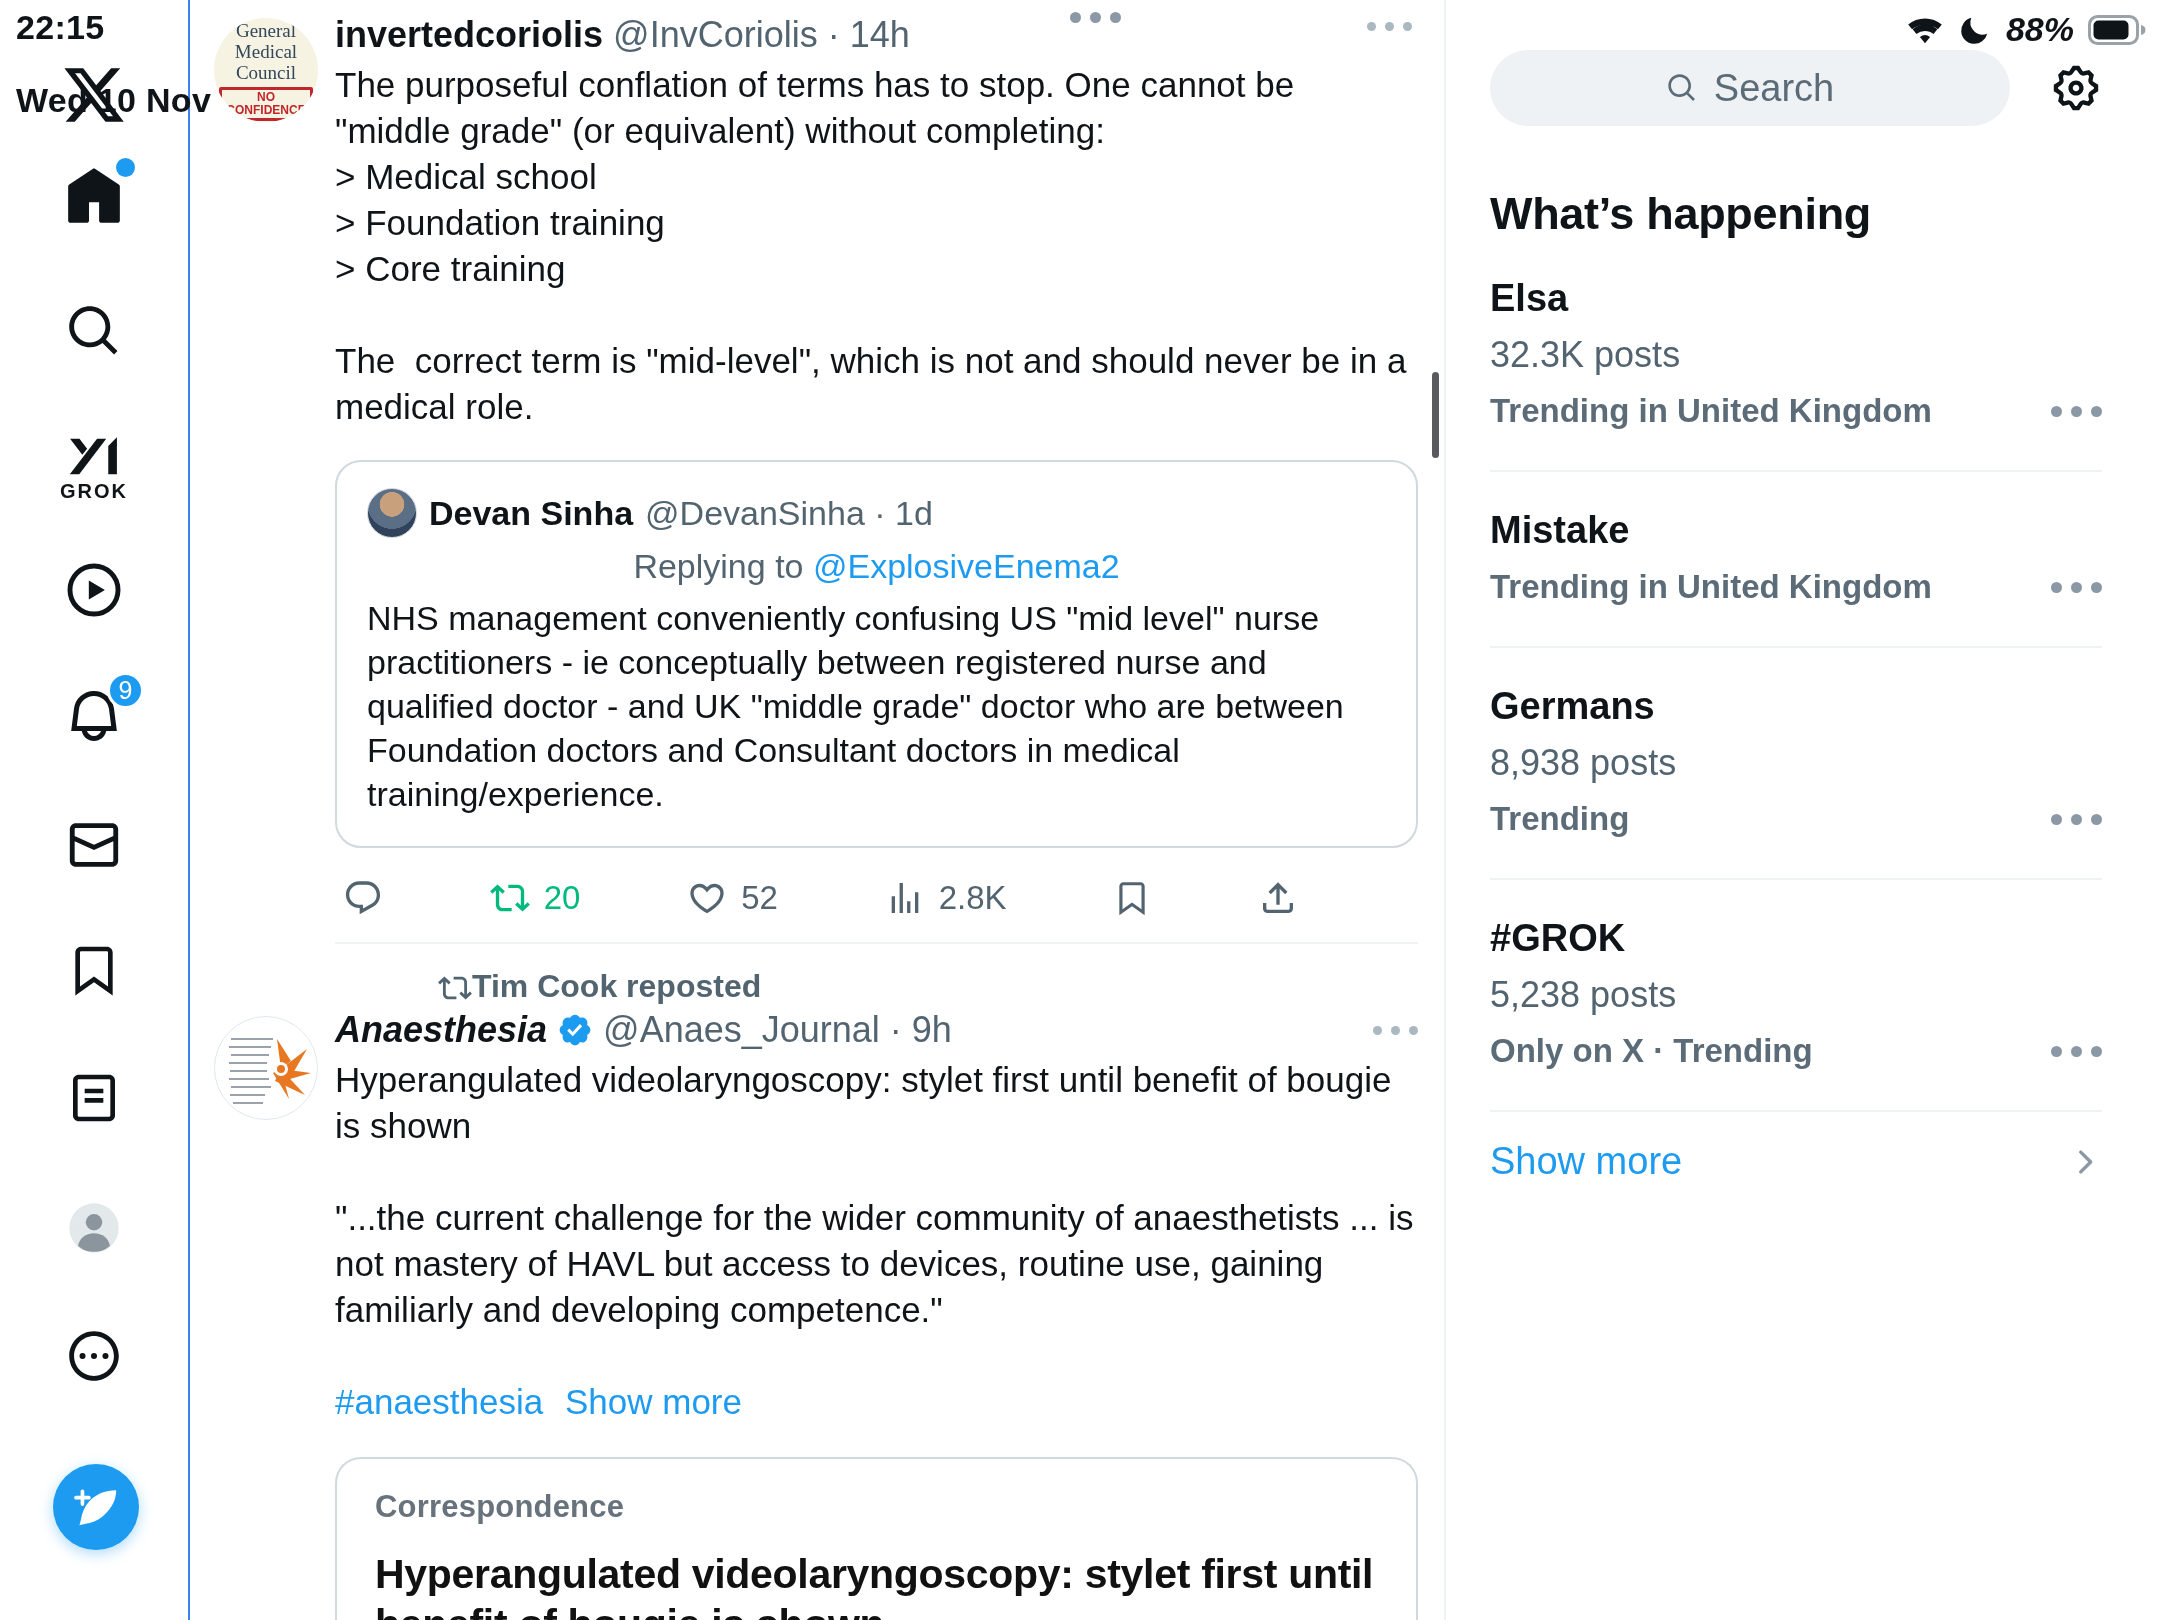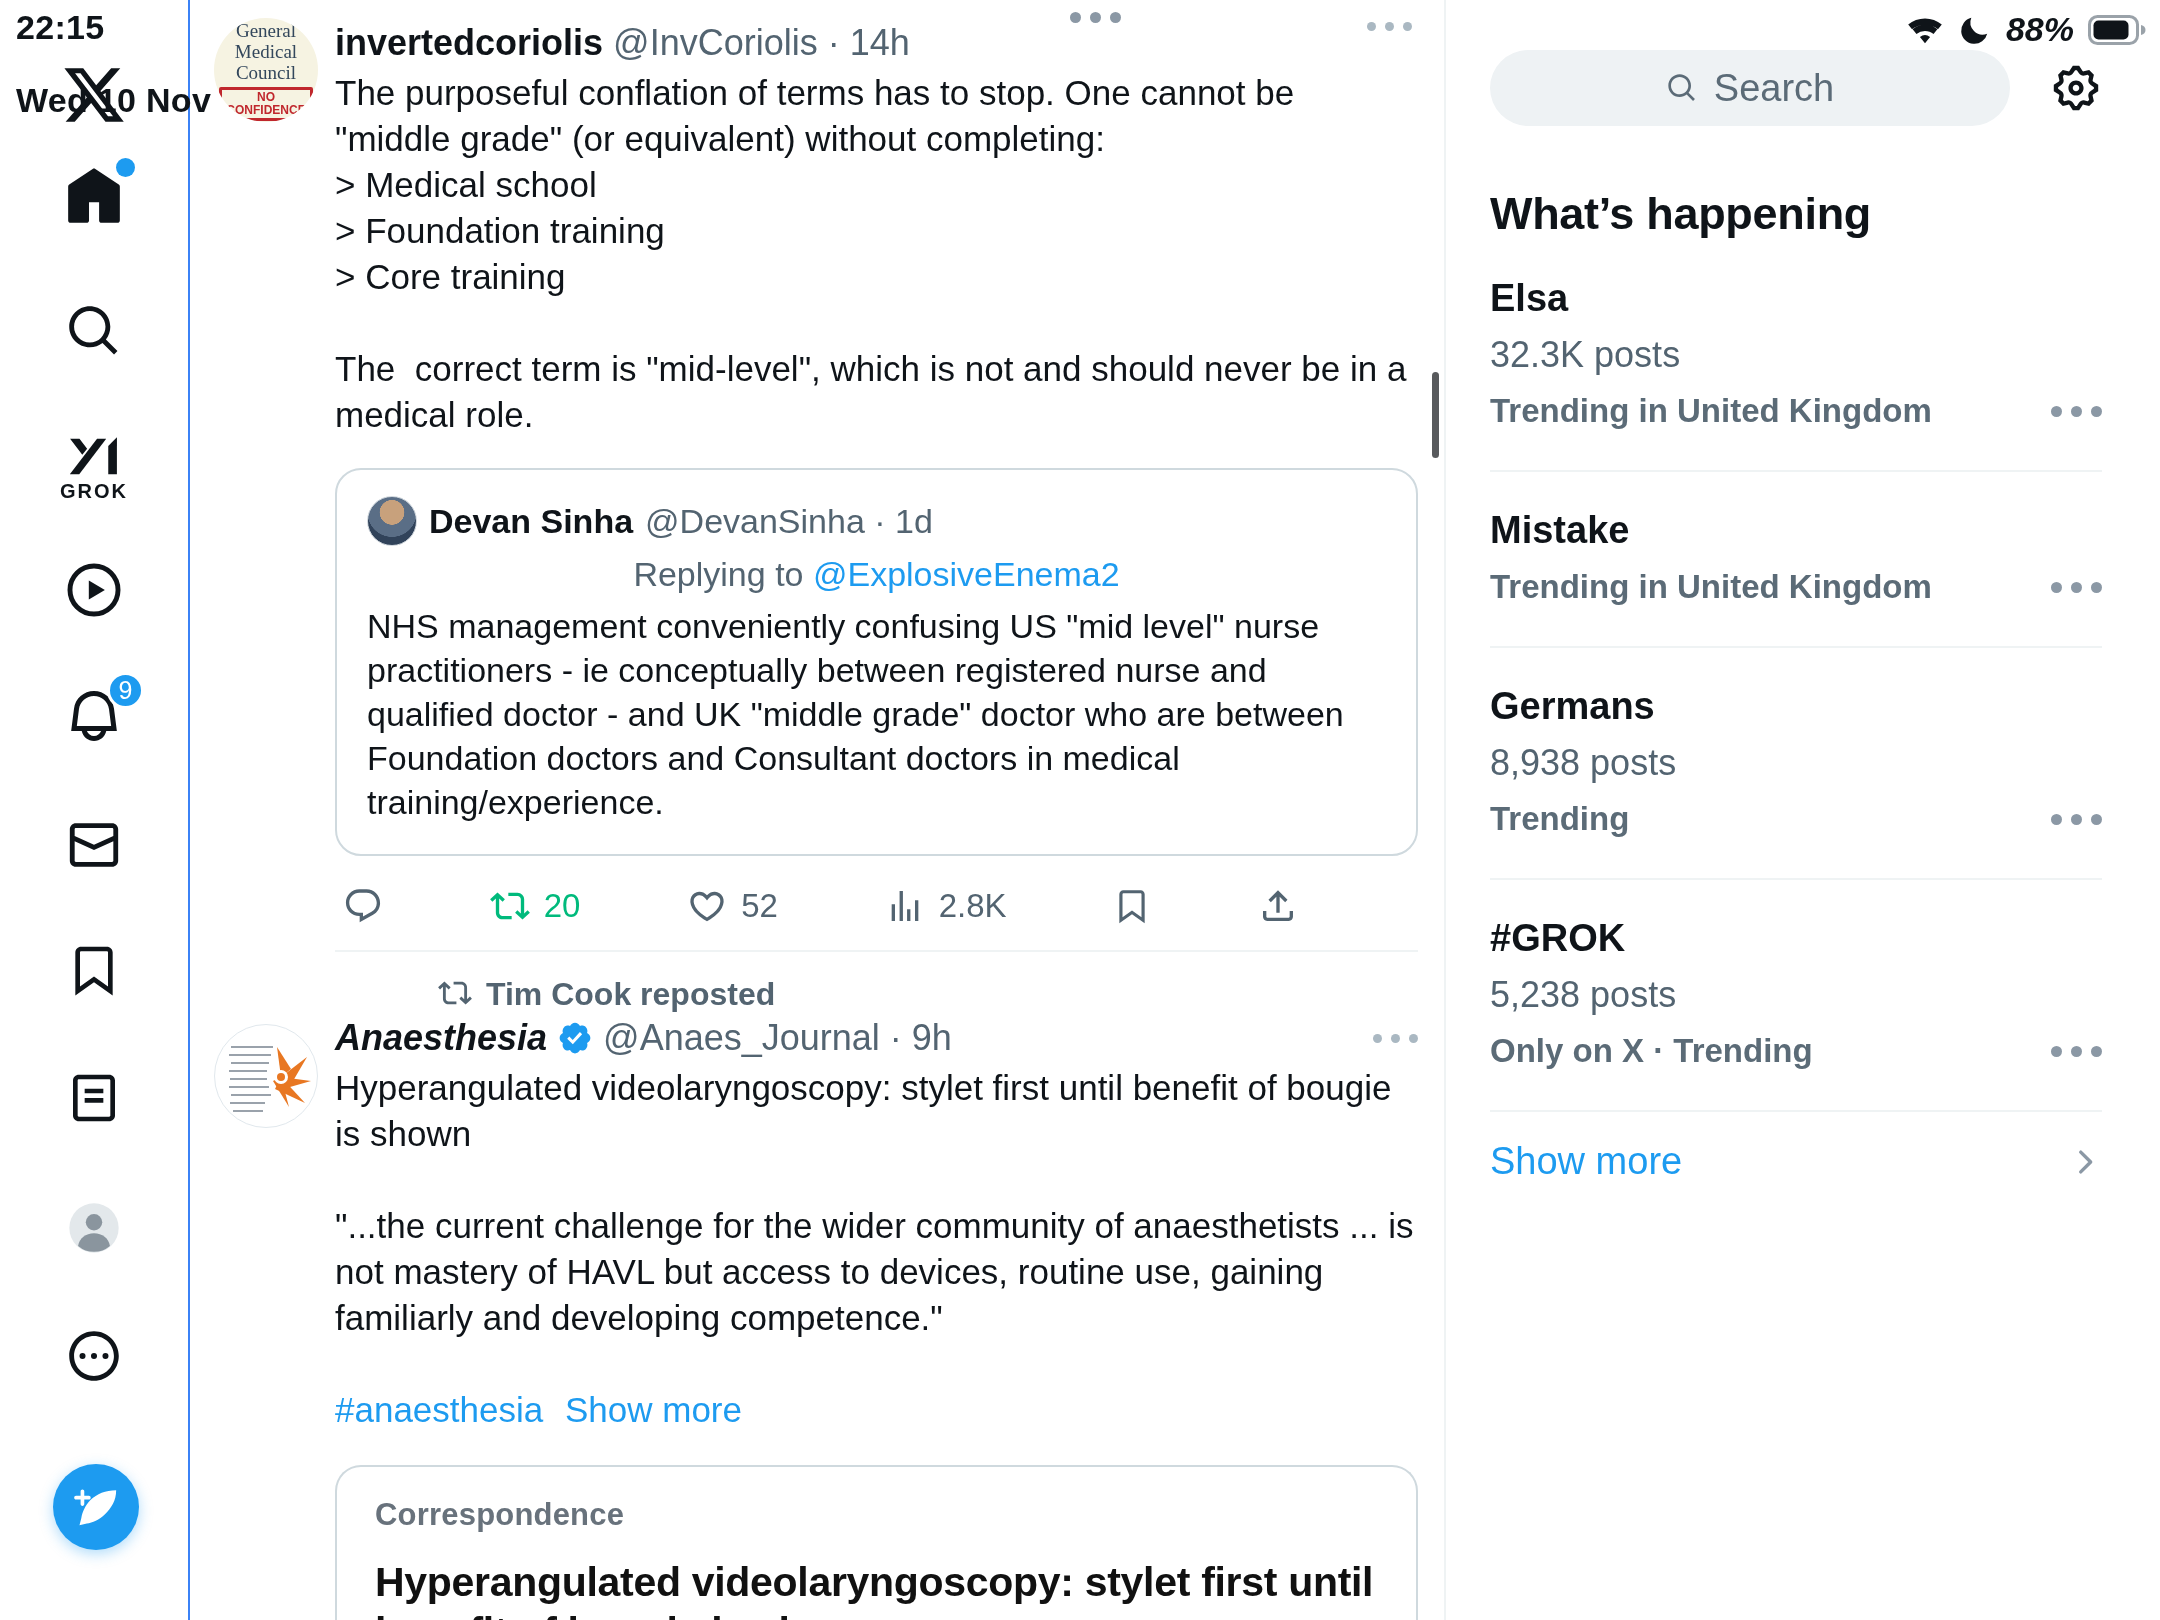--- a/index.html
+++ b/index.html
@@ -15,21 +15,21 @@
   .nav-ic { position:absolute; left:50%; transform:translateX(-50%); display:flex; flex-direction:column; align-items:center; }
   .badge { position:absolute; top:-14px; right:-20px; min-width:37px; height:37px; border-radius:20px; background:#1d9bf0; color:#fff;
     font-size:25px; font-weight:500; display:flex; align-items:center; justify-content:center; border:3px solid #fff; padding:0 6px;}
   .home-dot { position:absolute; top:-8px; right:-10px; width:19px; height:19px; border-radius:50%; background:#1d9bf0; }
   .grok-label { font-size:20px; font-weight:800; letter-spacing:2px; margin-top:2px; }
   .fab { position:absolute; left:53px; top:1464px; width:86px; height:86px; border-radius:50%; background:#1d9bf0;
     display:flex; align-items:center; justify-content:center; box-shadow:0 4px 14px rgba(29,155,240,.35); }
 
   
   .main { position:absolute; left:190px; top:0; width:1256px; height:1620px; border-right:2px solid #eff3f4; background:#fff; overflow:hidden; }
-  .tweet { position:relative; padding:20px 26px 0 145px; }
+  .tweet { position:relative; padding:12px 26px 0 145px; }
   .avatar { position:absolute; left:24px; top:18px; width:104px; height:104px; border-radius:50%; overflow:hidden; }
   .gmc-avatar { background:#f6f3e2; display:flex; flex-direction:column; align-items:center; justify-content:center; text-align:center;
     color:#33475c; font-size:19px; line-height:21px; font-weight:500; font-family:"Liberation Serif", serif;}
   .gmc-stamp { margin-top:4px; border:3px solid #c0272d; color:#c0272d; font-family:"Liberation Sans",sans-serif;
     font-size:12px; line-height:13px; font-weight:800; padding:1px 4px; border-radius:2px;}
   .jrnl-avatar { background:#fff; border:1px solid #e1e8ed; }
   .t-head { display:flex; align-items:center; gap:10px; font-size:36px; line-height:46px; }
   .t-name { font-weight:700; }
   .t-meta { color:#536471; }
   .t-body { font-size:35px; line-height:46px; margin-top:4px; white-space:pre-wrap; max-width:1085px; }
@@ -44,21 +44,21 @@
   .q-avatar { width:50px; height:50px; border-radius:50%; background:radial-gradient(circle at 50% 32%, #c8a17c 0 30%, #5a6e86 31% 60%, #31435a 61%); border:1px solid #d0d7dd;}
   .q-replying { font-size:34px; line-height:44px; color:#536471; margin-top:6px;text-align:center; }
   .q-body { font-size:34px; line-height:44px; margin-top:8px; }
   .link { color:#1d9bf0; text-decoration:none; cursor:pointer; }
 
   .engage { display:flex; justify-content:space-between; align-items:center; margin:30px 120px 0 8px; color:#536471; }
   .e-item { display:flex; align-items:center; gap:14px; font-size:33px; }
   .e-item.green { color:#00ba7c; }
   .divider { height:2px; background:#eff3f4; margin-top:24px; }
 
-  .repost-ctx { display:flex; align-items:flex-start; gap:14px; padding:24px 0 2px 103px; color:#536471; font-weight:700; font-size:32px; }
+  .repost-ctx { display:flex; align-items:flex-end; padding:24px 0 2px 103px; color:#536471; font-weight:700; font-size:32px; }
   .hash-row { font-size:35px; line-height:46px; margin-top:46px; }
   .article-card { margin-top:32px; border:2px solid #cfd9de; border-radius:26px 26px 0 0; border-bottom:none; max-width:1085px; height:220px;
     padding:30px 38px; background:#fff; }
   .kicker { color:#68727c; font-size:31px; font-weight:700; letter-spacing:.2px; }
   .a-title { margin-top:24px; font-size:41px; line-height:50px; font-weight:800; letter-spacing:-.3px; color:#111; }
 
   .scroll-thumb { position:absolute; left:1432px; top:372px; width:7px; height:86px; border-radius:4px; background:#202327; opacity:.75; z-index:40;}
 
   
   .right { position:absolute; left:1448px; top:0; width:712px; height:1620px; padding:50px 58px 0 42px; background:#fff; }

